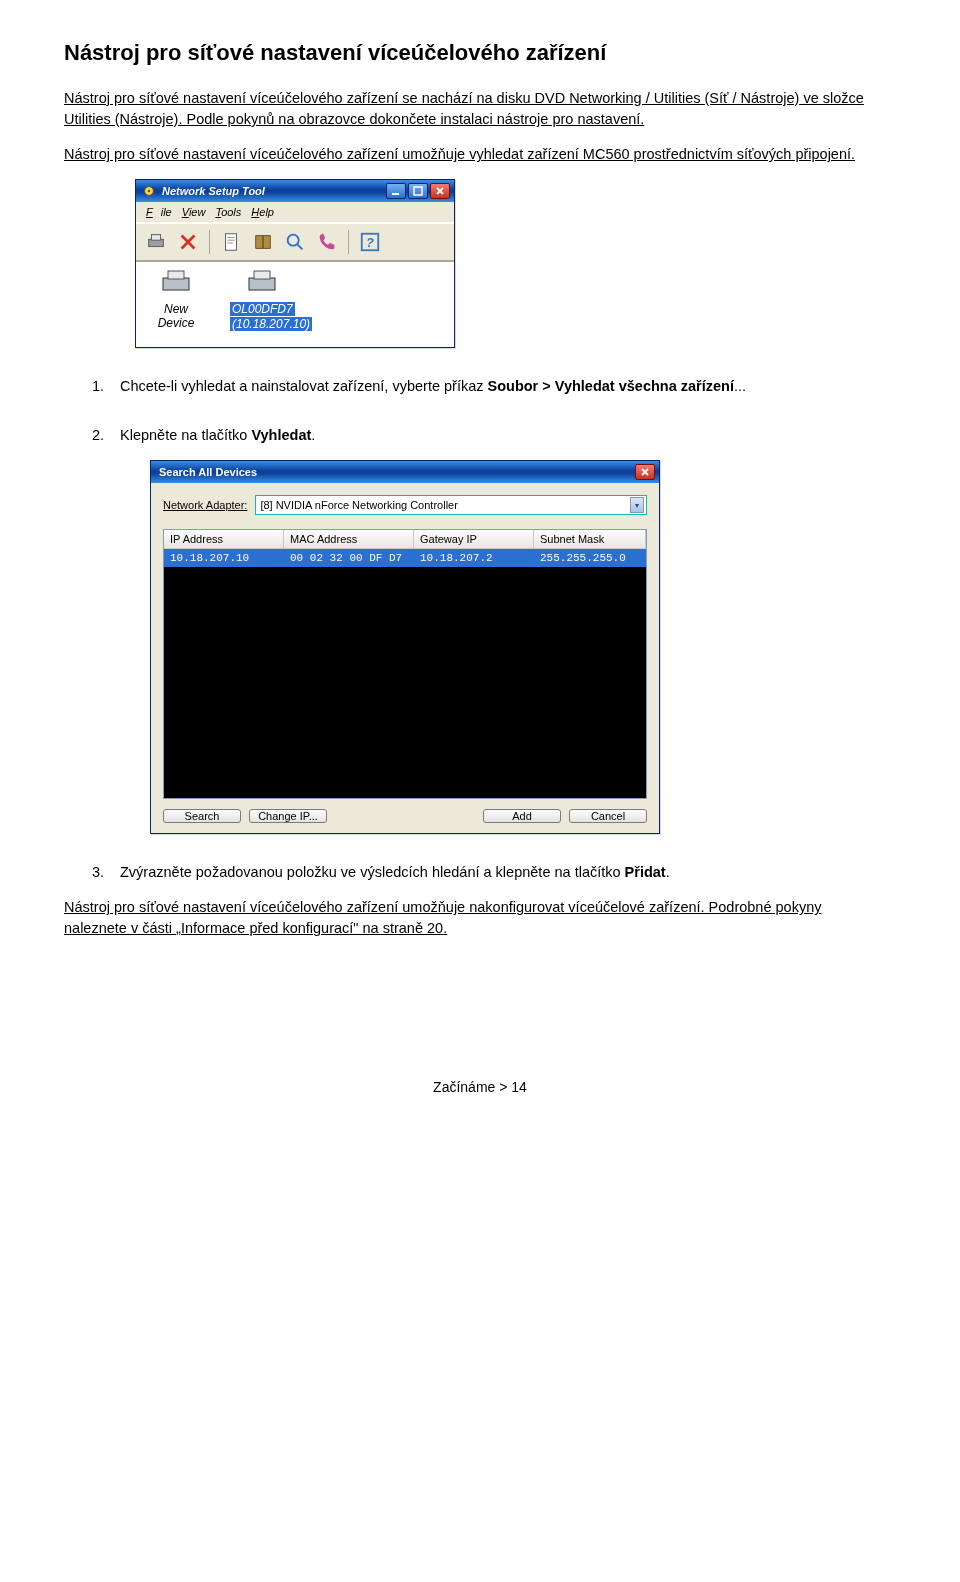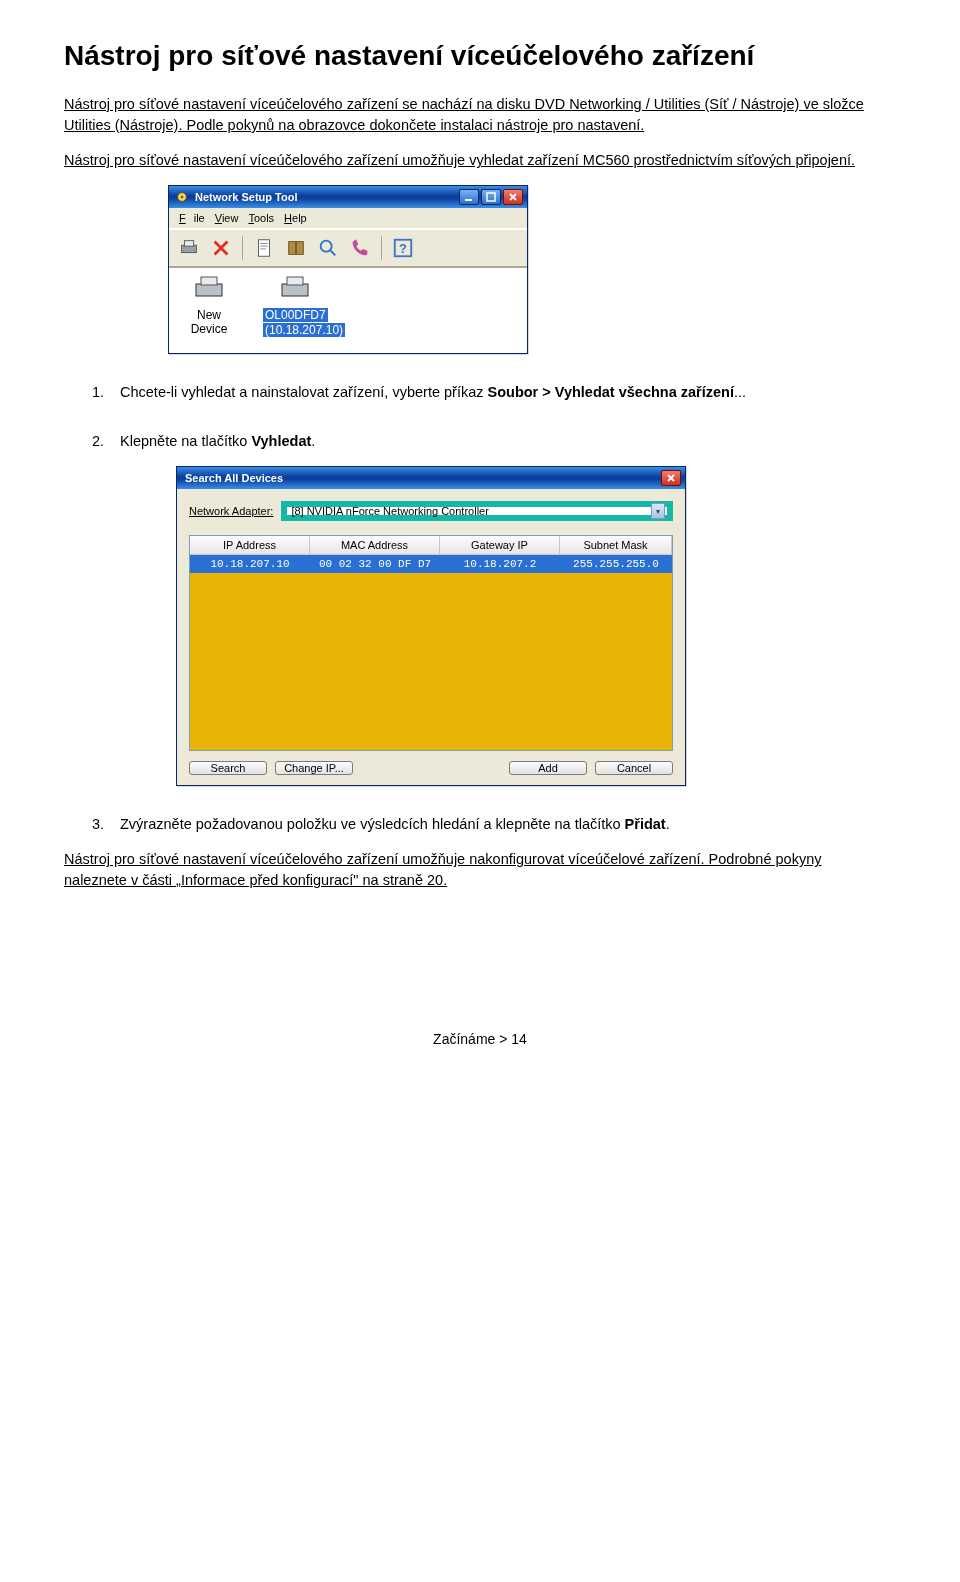--- a/index.html
+++ b/index.html
@@ -6,39 +6,39 @@
   body {
     margin: 0;
     padding: 40px 64px;
     font-family: Arial, Helvetica, sans-serif;
     font-size: 14.5px;
     color: #000;
     background: #fff;
     width: 960px;
   }
   h1 {
-    font-size: 28px;
+    font-size: 22px;
     font-weight: bold;
     margin: 0 0 22px 0;
   }
   p { margin: 0 12px 14px 0; line-height: 1.45; text-decoration: underline; }
   .bold { font-weight: bold; }
   ol { padding-left: 44px; margin: 14px 0; }
   ol li { margin-bottom: 10px; line-height: 1.45; padding-left: 12px; margin-top: 28px; }
 
   
   .win {
     font-family: Tahoma, Arial, sans-serif;
     font-size: 11px;
     border: 1px solid #0a246a;
     background: #ece9d8;
     box-shadow: 1px 1px 0 rgba(0,0,0,.15);
     margin: 6px 0 18px 0;
   }
-  .win1 { width: 360px; margin-left: 104px; }
+  .win1 { width: 320px; margin-left: 71px; font-style: italic; }
   .titlebar {
     display: flex; align-items: center; justify-content: space-between;
     height: 22px;
     background: linear-gradient(#3a8ee6,#0a3f9b 45%,#0a3f9b 55%,#3a8ee6);
     color: #fff; font-weight: bold; padding: 0 4px 0 6px;
   }
   .titlebar .tbl { display: flex; align-items: center; gap: 6px; }
   .titlebar svg.ticon { width: 14px; height:14px; }
   .winbtns { display: flex; gap: 2px; }
   .winbtn {
@@ -63,35 +63,35 @@
   .client1 {
     padding:6px 8px 16px 8px; background:#fff; border-top:1px solid #aca899;
     display:flex; gap:22px; align-items:flex-start; min-height:70px;
   }
   .dev { width:64px; text-align:center; font-size:12px; color:#000; }
   .dev svg { width:34px; height:30px; }
   .dev .cap { margin-top:1px; }
   .dev.sel .cap-box { background:#2a6fd2; color:#fff; padding:0 2px; display:inline-block; }
 
   
-  .win2 { width: 510px; margin-left: 112px; text-align: center; }
+  .win2 { width: 510px; margin-left: 86px; }
   .titlebar2 {
     height:22px; display:flex; align-items:center; justify-content:space-between;
     background: linear-gradient(#3a8ee6,#0a3f9b 45%,#0a3f9b 55%,#3a8ee6);
     color:#fff; font-weight:bold; padding:0 4px 0 8px;
   }
   .body2 { padding:12px 12px 10px 12px; }
   .row-adapter { display:flex; align-items:center; gap:8px; margin-bottom:14px; }
   .row-adapter .lbl { font-size:11px;text-decoration:underline; }
   .combo {
     flex:1; display:flex; align-items:center; justify-content:space-between;
-    border:6px solid #14b8a6; background:#fff; height:20px; padding:0 2px 0 4px; font-size:11px;
+    border:1px solid #14b8a6; background:#fff; height:20px; padding:0 2px 0 4px; font-size:11px;
   }
   .combo .arrow { width:14px;height:16px;display:flex;align-items:center;justify-content:center;background:linear-gradient(#dde7f5,#a9c3e6);border:1px solid #7f9db9;font-size:8px;color:#2a4a7a;}
-  .listbox { border:1px solid #7f9db9; background:#eab308; height:216px; overflow:hidden; }
+  .listbox { border:1px solid #7f9db9; background:#000000; height:270px; overflow:hidden; }
   .lhdr { display:grid; grid-template-columns: 120px 130px 120px 1fr; font-size:11px; }
   .lhdr div { padding:3px 6px; background:linear-gradient(#fdfdfd,#e6e6e6); border-right:1px solid #c8c8c8; border-bottom:1px solid #c8c8c8; }
   .lrow { display:grid; grid-template-columns: 120px 130px 120px 1fr; font-size:11px; background:#2a6fd2; color:#fff; }
   .lrow div { padding:3px 6px; white-space:nowrap; overflow:hidden;font-family:Liberation Mono, monospace; }
   .btnrow { display:flex; justify-content:space-between; margin-top:10px; }
   .btnrow .grp { display:flex; gap:8px; }
   .xpbtn {
     min-width:78px; height:14px; font-size:11px; display:flex; align-items:center; justify-content:center;
     border:1px solid #7a7a7a; border-radius:3px; background:linear-gradient(#fdfdfd,#e2e2e2); color:#000;
   }

